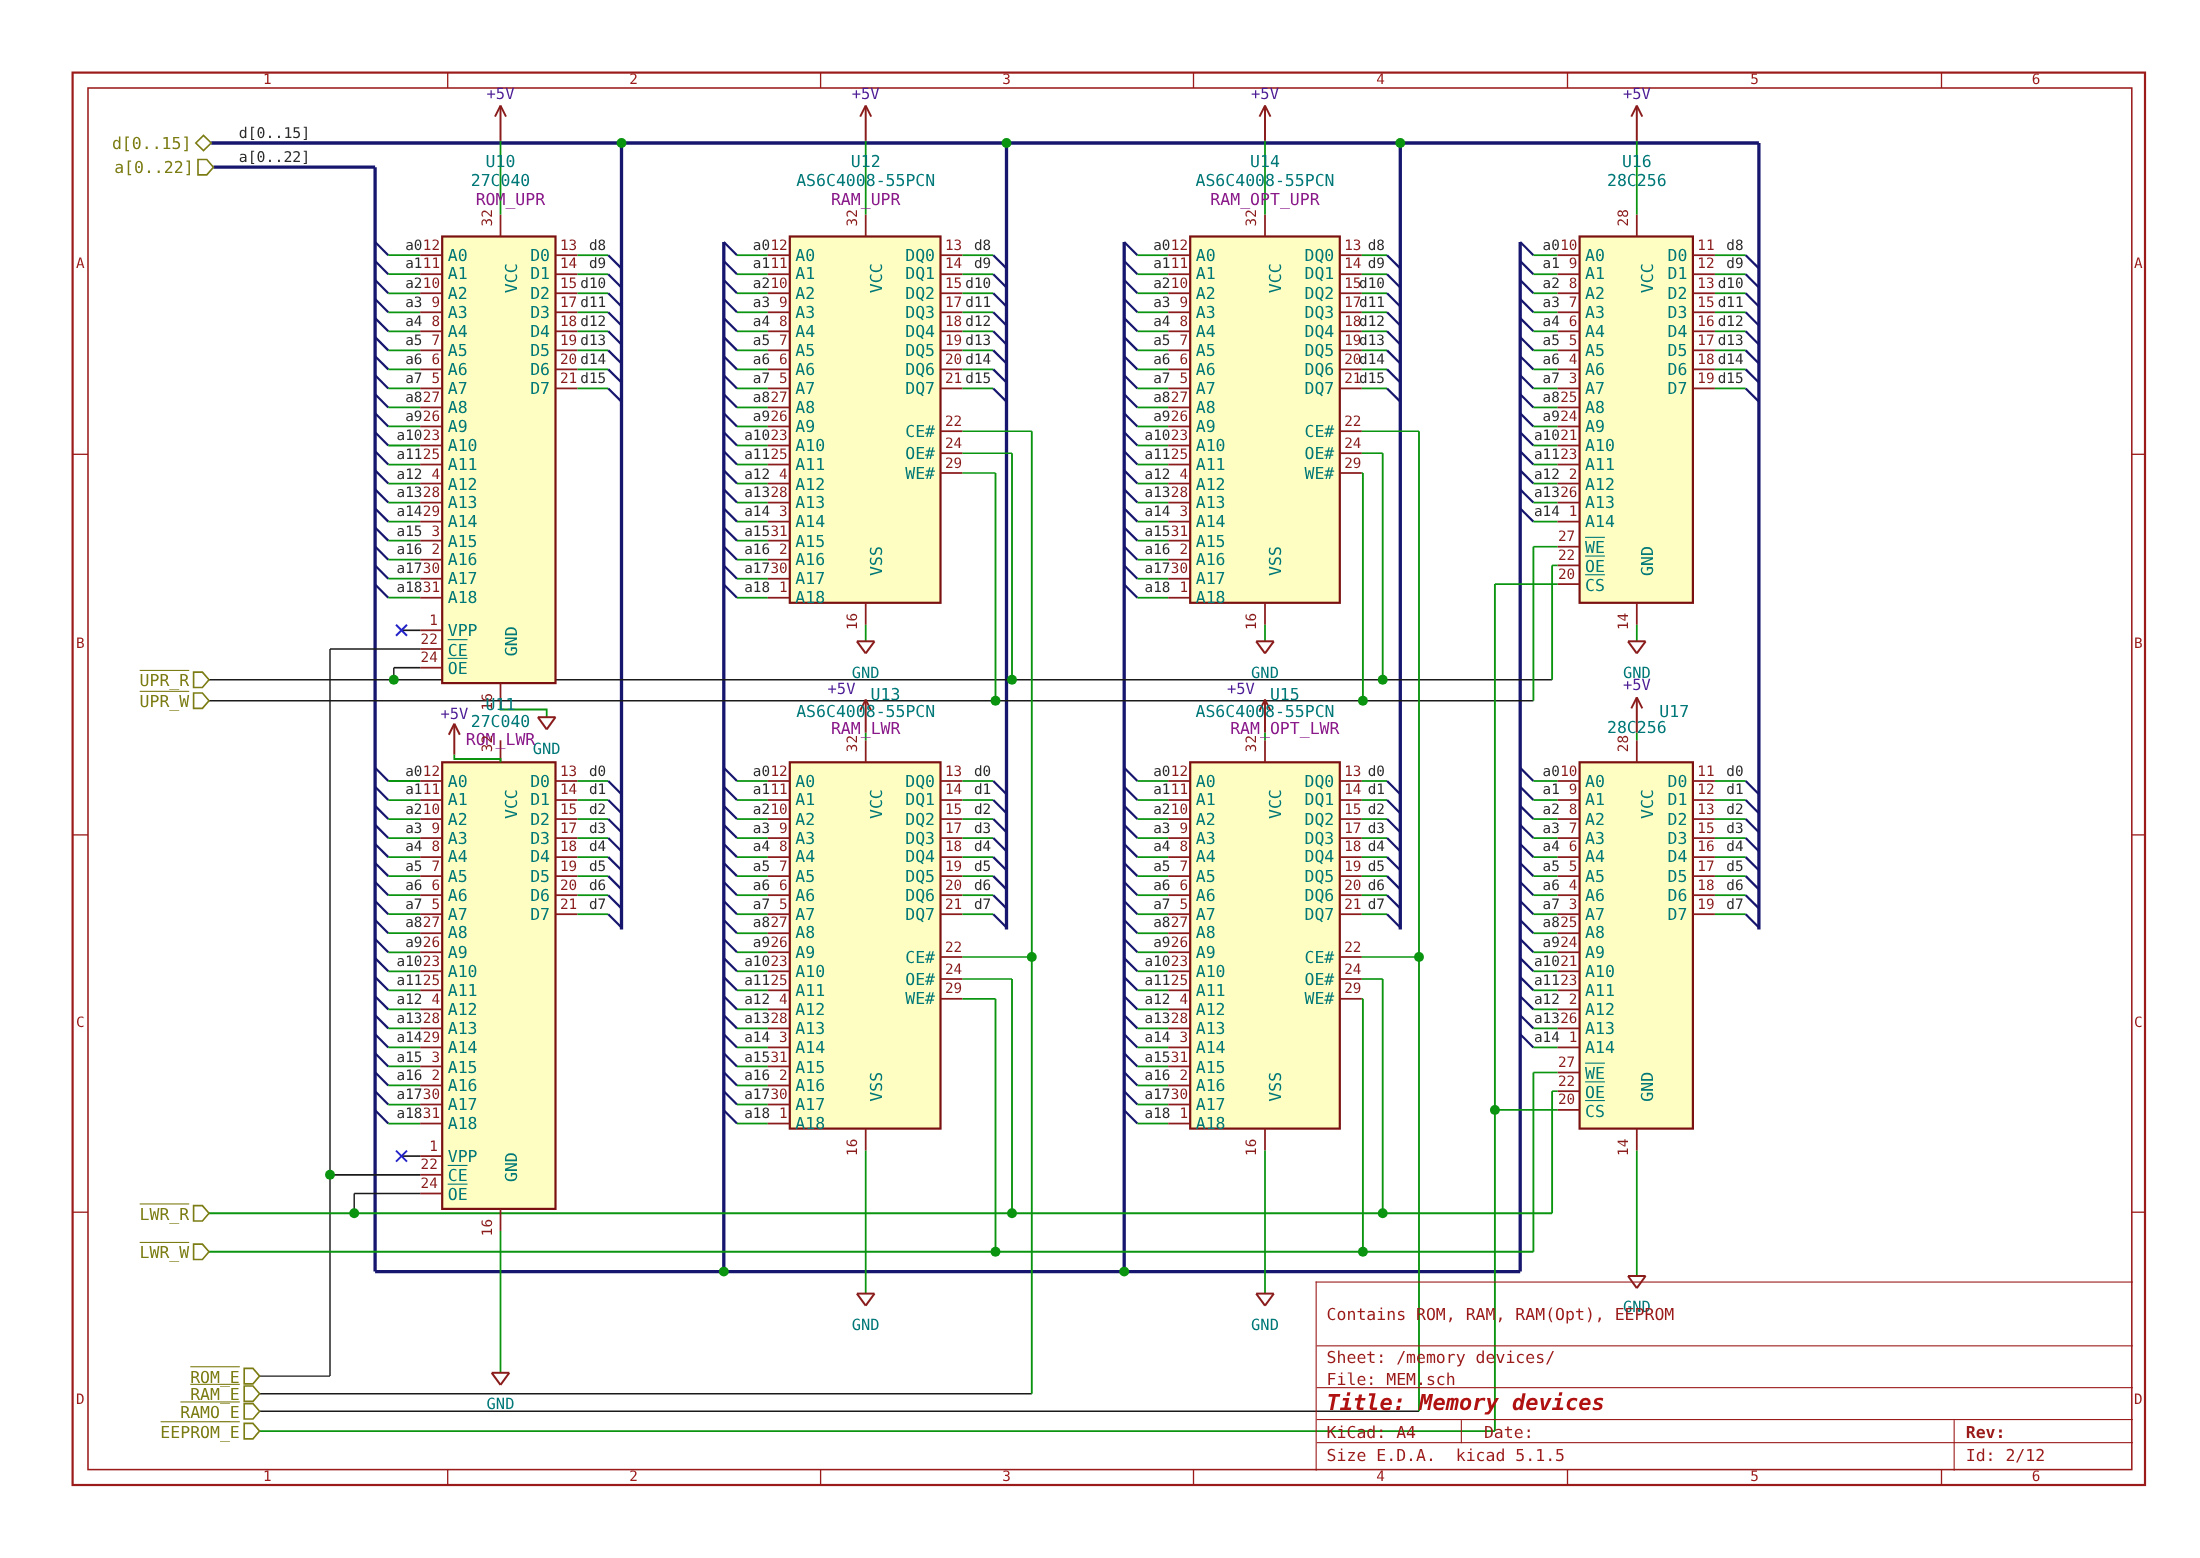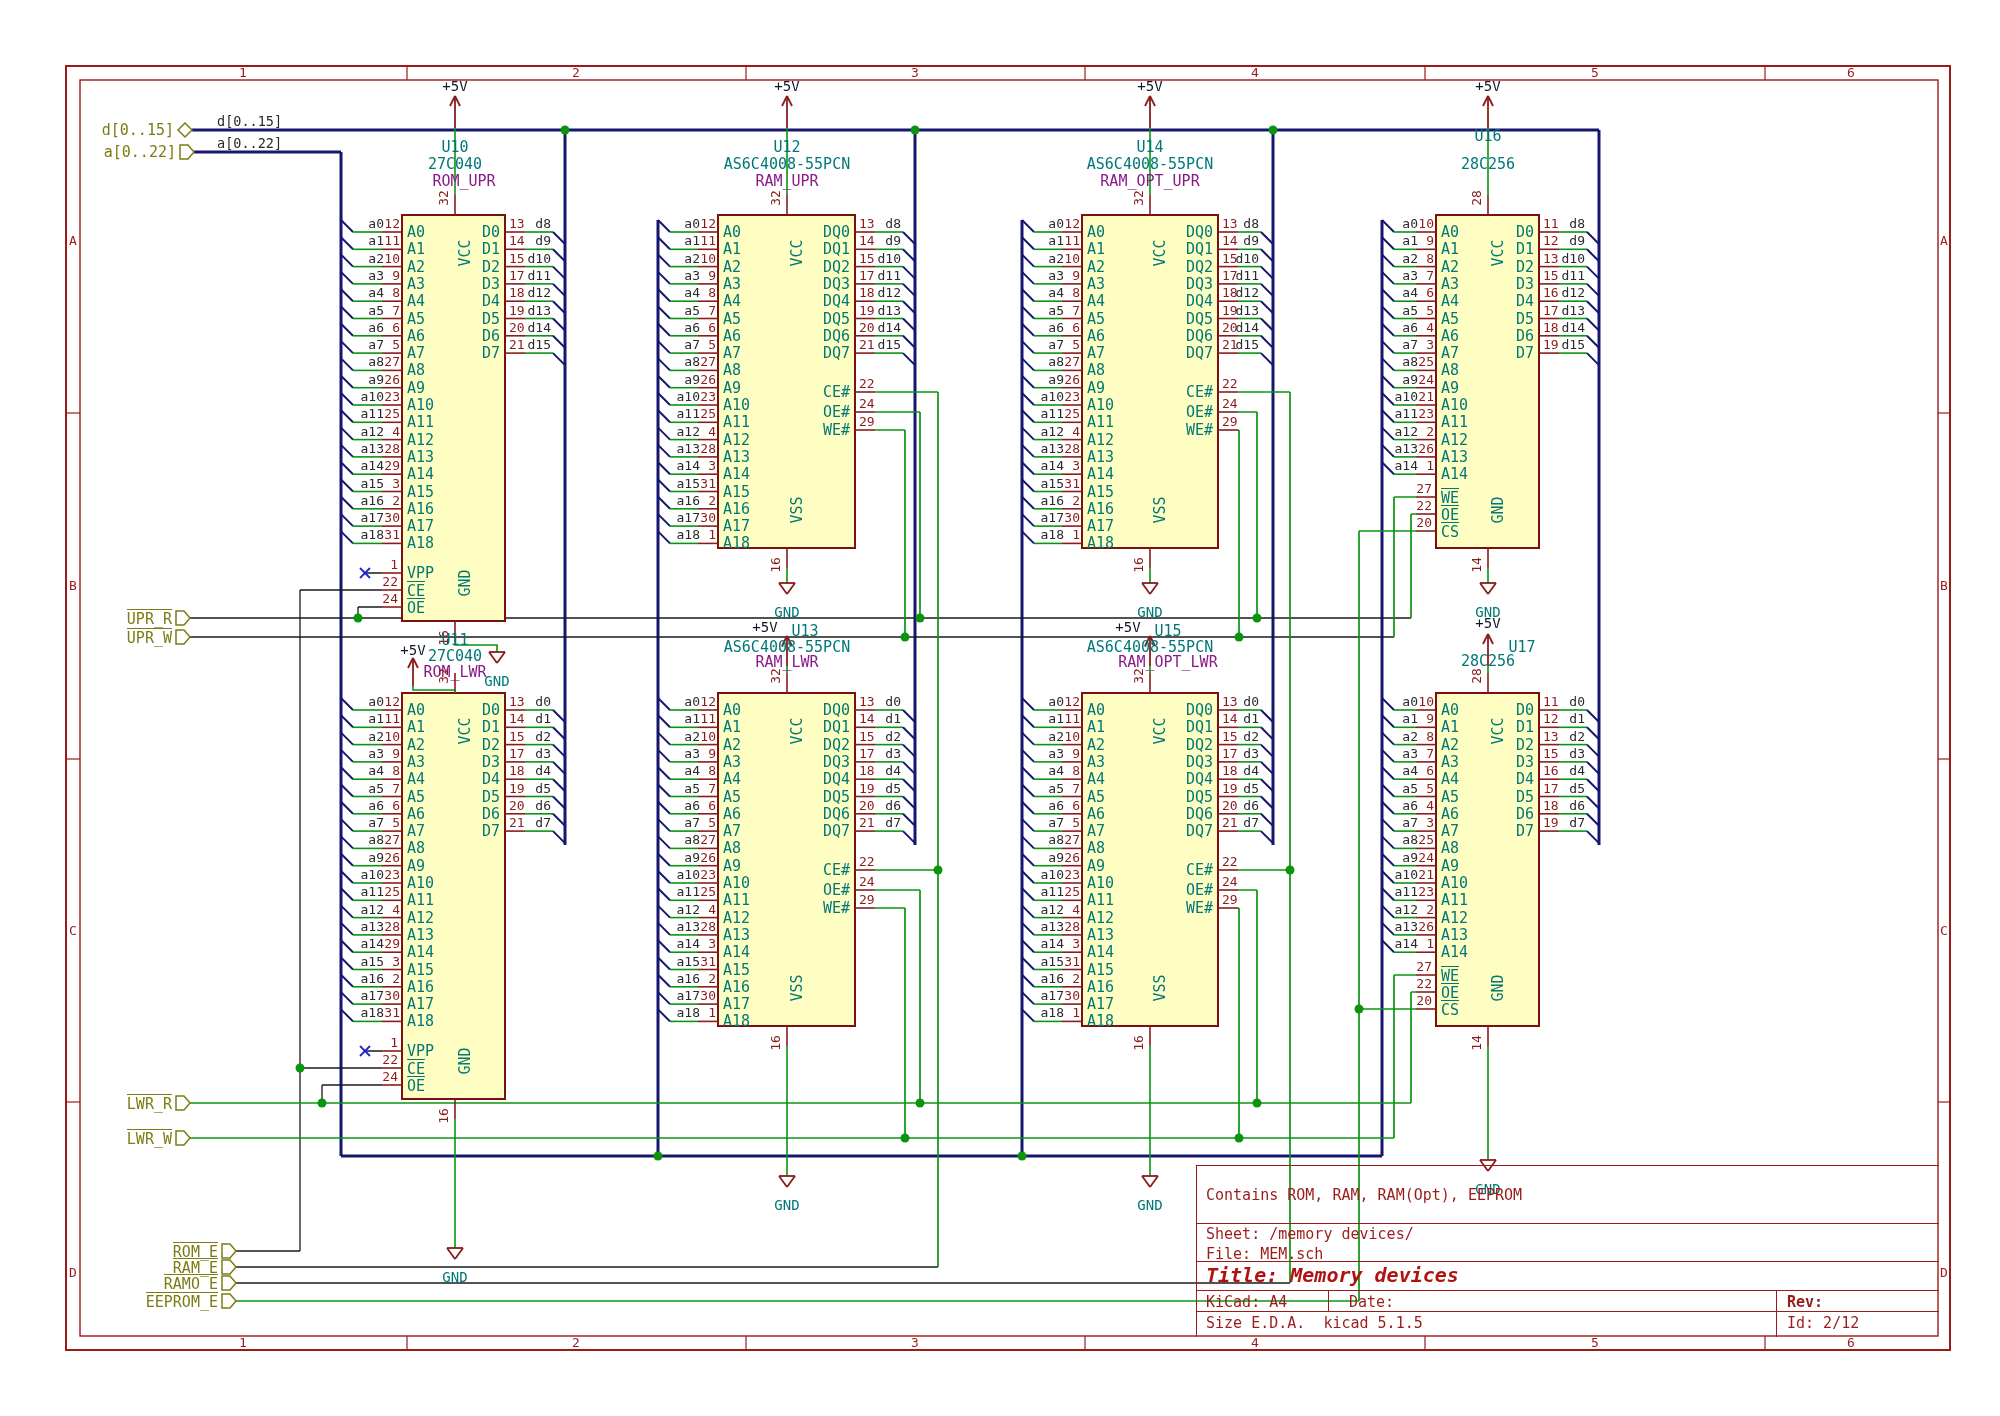--- a/index.html
+++ b/index.html
@@ -4,21 +4,21 @@
 <style>
   html,body{margin:0;padding:0;background:#ffffff;}
   .sheet{position:relative;width:2000px;height:1416px;background:#ffffff;
          font-family:"DejaVu Sans Mono","Liberation Mono",monospace;overflow:hidden;}
   svg{position:absolute;left:0;top:0;}
   .t{position:absolute;white-space:pre;line-height:18px;height:18px;}
   .cen{transform:translateX(-50%);}
   .rot{transform:translate(-50%,-50%) rotate(-90deg);}
   .teal{color:#007878;}
   .purple{color:#8a1a8a;}
-  .redtx{color:#0f172a;}
+  .redtx{color:#4c1d95;}
   .num{color:#8a1c1c;font-size:13px;}
   .net{color:#2b2b2b;font-size:13px;}
   .pn{color:#007878;font-size:15px;}
   .olive{color:#7c7c14;font-size:15px;}
   .busl{color:#2b2b2b;font-size:13.5px;}
   .sm{font-size:14px;}
   .ref{font-size:15px;}
   .ov{border-top:1.5px solid currentColor;padding-top:0px;}
   .frame-num{color:#9b1b1b;font-size:13px;}
   
@@ -1185,21 +1185,21 @@
       <div class="t pn" style="right: 787px; top: 403px;">OE#</div>
       <div class="t num" style="left: 1222px; top: 395px;">24</div>
       <div class="t pn" style="right: 787px; top: 421px;">WE#</div>
       <div class="t num" style="left: 1222px; top: 413px;">29</div>
       <div class="t rot pn" style="left: 1160px; top: 253px;">VCC</div>
       <div class="t rot num" style="left: 1139px; top: 198px;">32</div>
       <div class="t rot pn" style="left: 1160px; top: 510px;">VSS</div>
       <div class="t rot num" style="left: 1139px; top: 565px;">16</div>
       <div class="t redtx sm cen" style="left: 1150px; top: 77px;">+5V</div>
       <div class="t teal sm cen" style="left: 1150px; top: 603px;">GND</div>
-      <div class="t teal ref cen" style="left: 1488px; top: 127px;">U16</div>
+      <div class="t teal ref cen" style="left: 1488px; top: 138px;">U16</div>
       <div class="t teal ref cen" style="left: 1488px; top: 155px;">28C256</div>
       <div class="t pn" style="left: 1441px; top: 223px;">A0</div>
       <div class="t num" style="right: 566px; top: 215px;">10</div>
       <div class="t net" style="right: 582px; top: 215px;">a0</div>
       <div class="t pn" style="left: 1441px; top: 240.3px;">A1</div>
       <div class="t num" style="right: 566px; top: 232.3px;">9</div>
       <div class="t net" style="right: 582px; top: 232.3px;">a1</div>
       <div class="t pn" style="left: 1441px; top: 257.6px;">A2</div>
       <div class="t num" style="right: 566px; top: 249.6px;">8</div>
       <div class="t net" style="right: 582px; top: 249.6px;">a2</div>

